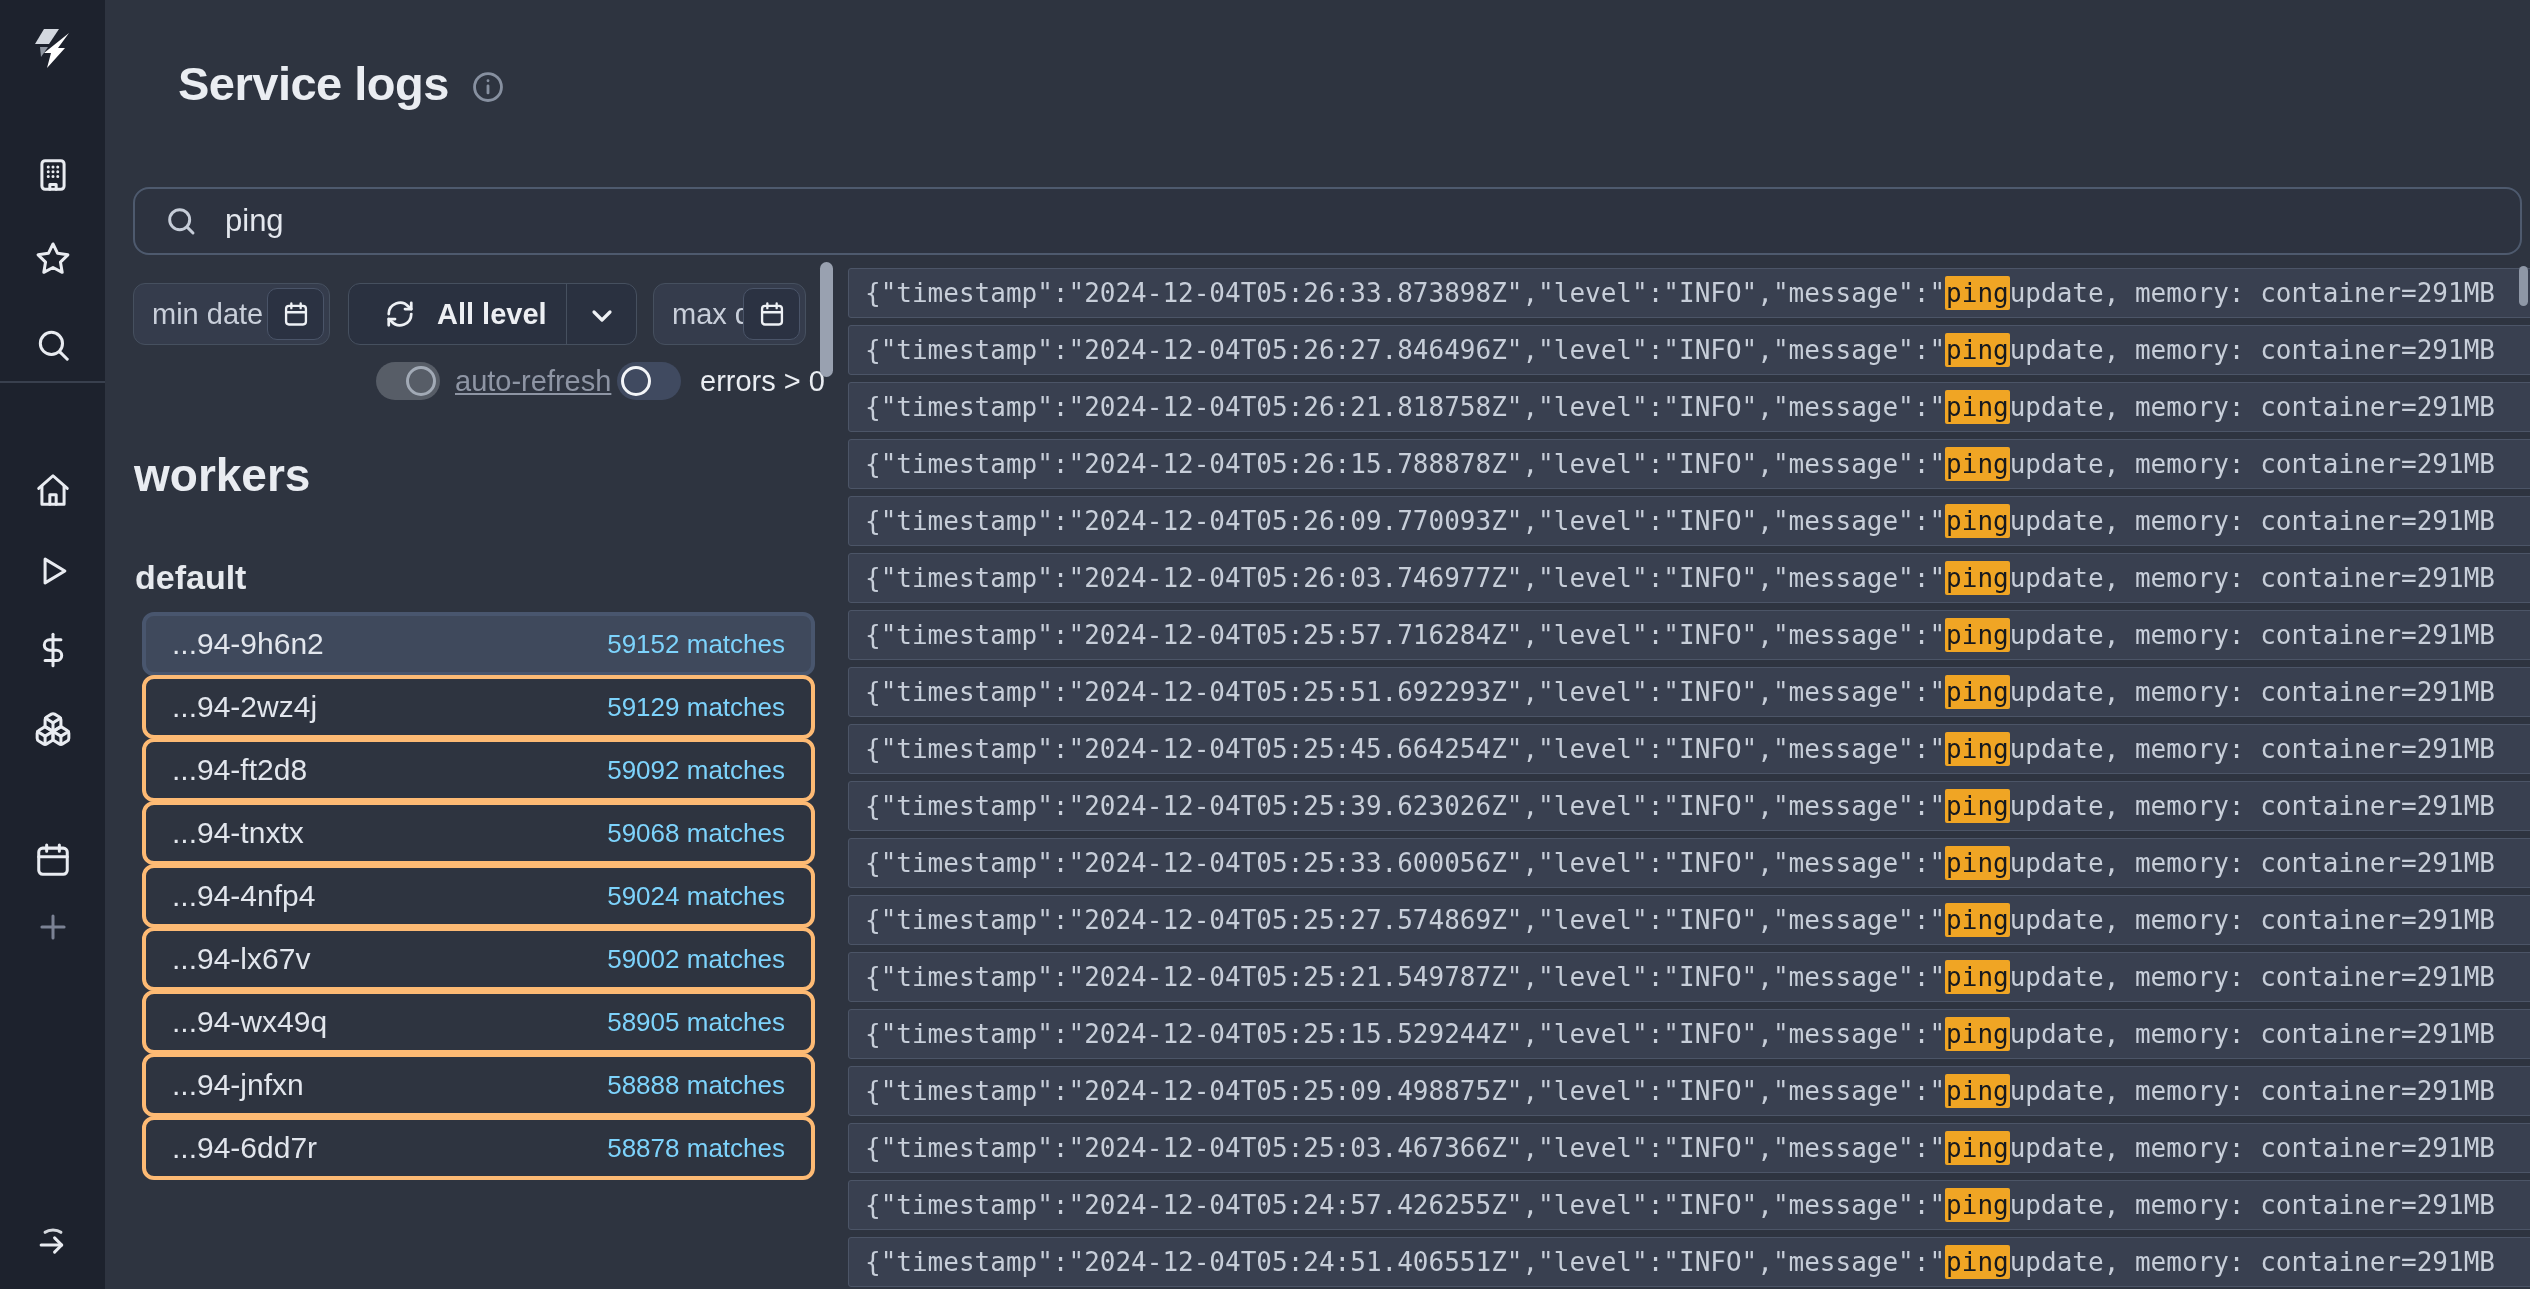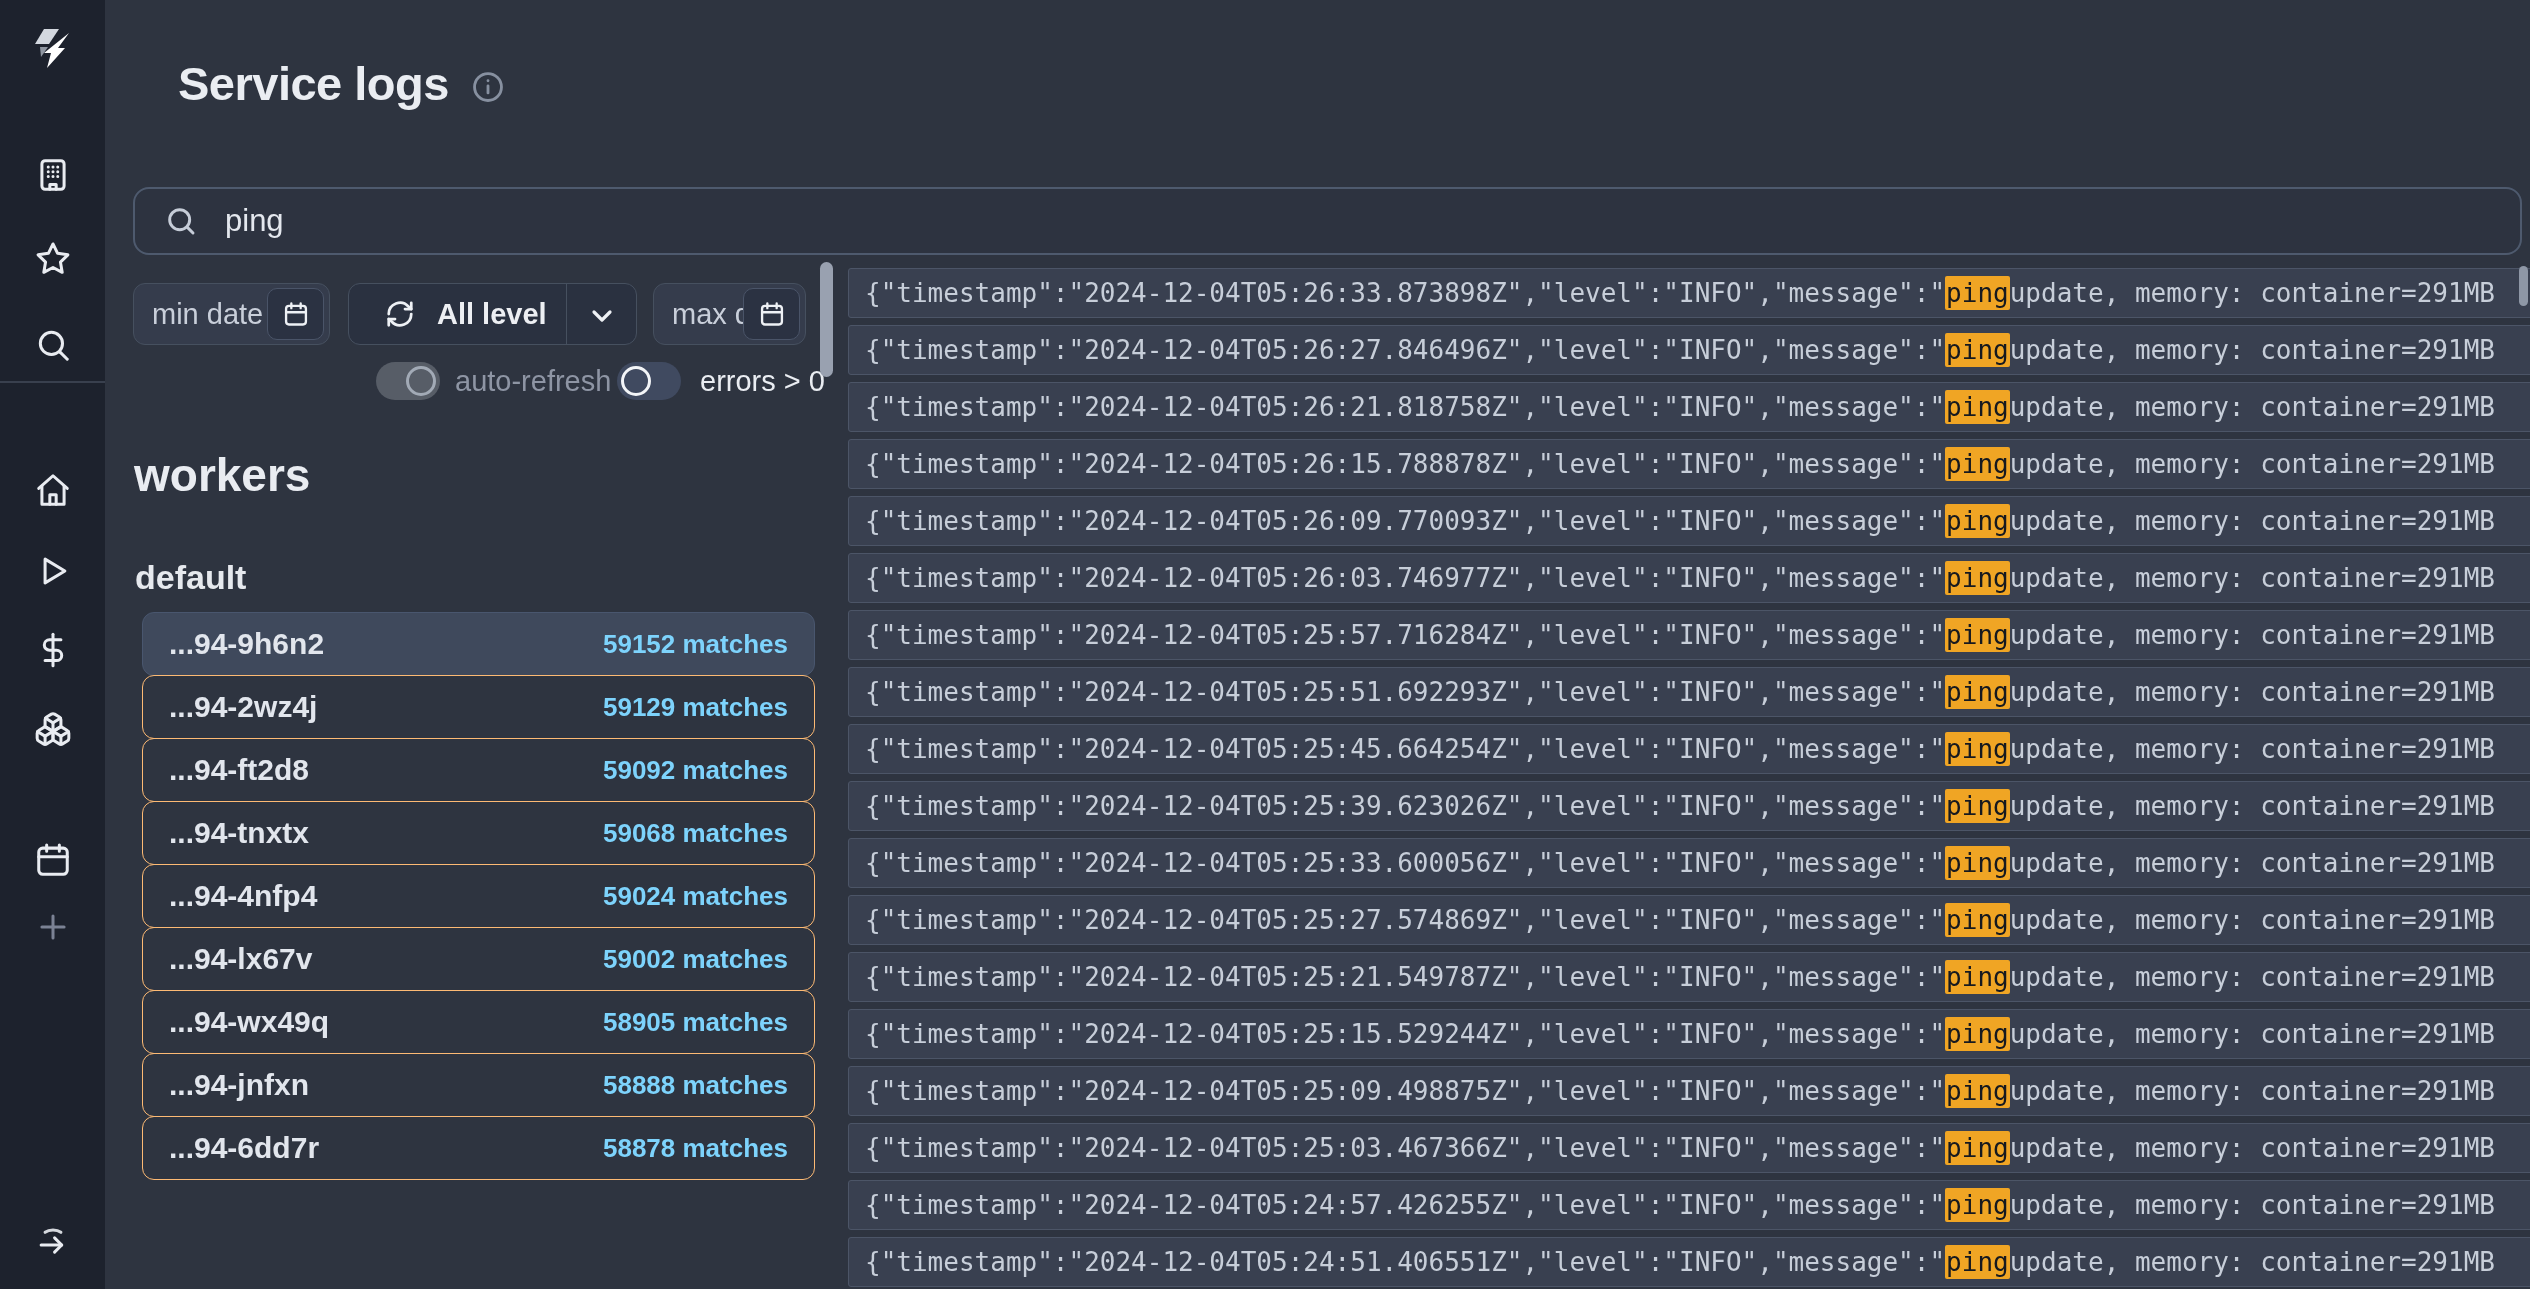--- a/index.html
+++ b/index.html
@@ -71,30 +71,30 @@
   .chevron-icon { position: absolute; right: 18px; top: 16px; width: 32px; height: 32px; color: #eef1f5; }
   .chevron-icon svg { width: 100%; height: 100%; stroke: currentColor; fill: none; stroke-width: 2.4; stroke-linecap: round; stroke-linejoin: round; }
   
   .toggle { position: absolute; top: 362px; width: 64px; height: 38px; border-radius: 19px; cursor: pointer; }
   .toggle .knob { position: absolute; top: 4px; width: 30px; height: 30px; border-radius: 50%; border: 3px solid #a7aeb9; }
   .toggle-autorefresh { left: 376px; background: #575d67; }
   .toggle-autorefresh .knob { right: 4px; border-color: #a2aab6; }
   .toggle-errors { left: 617px; background: #404a60; }
   .toggle-errors .knob { left: 4px; border-color: #f3f5f8; }
   .toggle-label { position: absolute; top: 365px; font-size: 29px; }
-  .label-autorefresh { left: 455px; color: #8e95a4; }
+  .label-autorefresh { left: 455px; color: #8e95a4; text-decoration: underline; }
   .label-errors { left: 700px; color: #eaedf2; }
   
   .workers-heading { position: absolute; left: 134px; top: 448px; font-size: 46px; font-weight: 700; color: #e9ecf1; }
   .group-heading { position: absolute; left: 135px; top: 558px; font-size: 34px; font-weight: 600; color: #e6e9ee; }
   .workers-list { position: absolute; left: 142px; top: 612px; width: 673px; }
   .worker-row {
-    height: 64px; border: 1px solid #fdba74; border-radius: 12px; margin-top: -1px;
+    height: 64px; border: 4px solid #fdba74; border-radius: 12px; margin-top: -1px;
     display: flex; align-items: center; justify-content: space-between; padding: 0 26px;
-    cursor: pointer; background: transparent; font-weight: bold;
+    cursor: pointer; background: transparent;
   }
   .worker-row:first-child { margin-top: 0; }
   .worker-row.selected { background: #3f495c; border-color: #49566e; }
   .worker-name { font-size: 30px; color: #e2e6ed; }
   .worker-matches { font-size: 26px; color: #7dd3fc; text-align: center; }
   
   .log-scrollbar { position: absolute; left: 820px; top: 262px; width: 13px; height: 1020px; }
   .log-scroll-thumb { width: 13px; height: 115px; background: #99a1b0; border-radius: 7px; }
   .log-pane { position: absolute; left: 841px; top: 262px; right: 0; bottom: 0; overflow: hidden; }
   .log-row {

